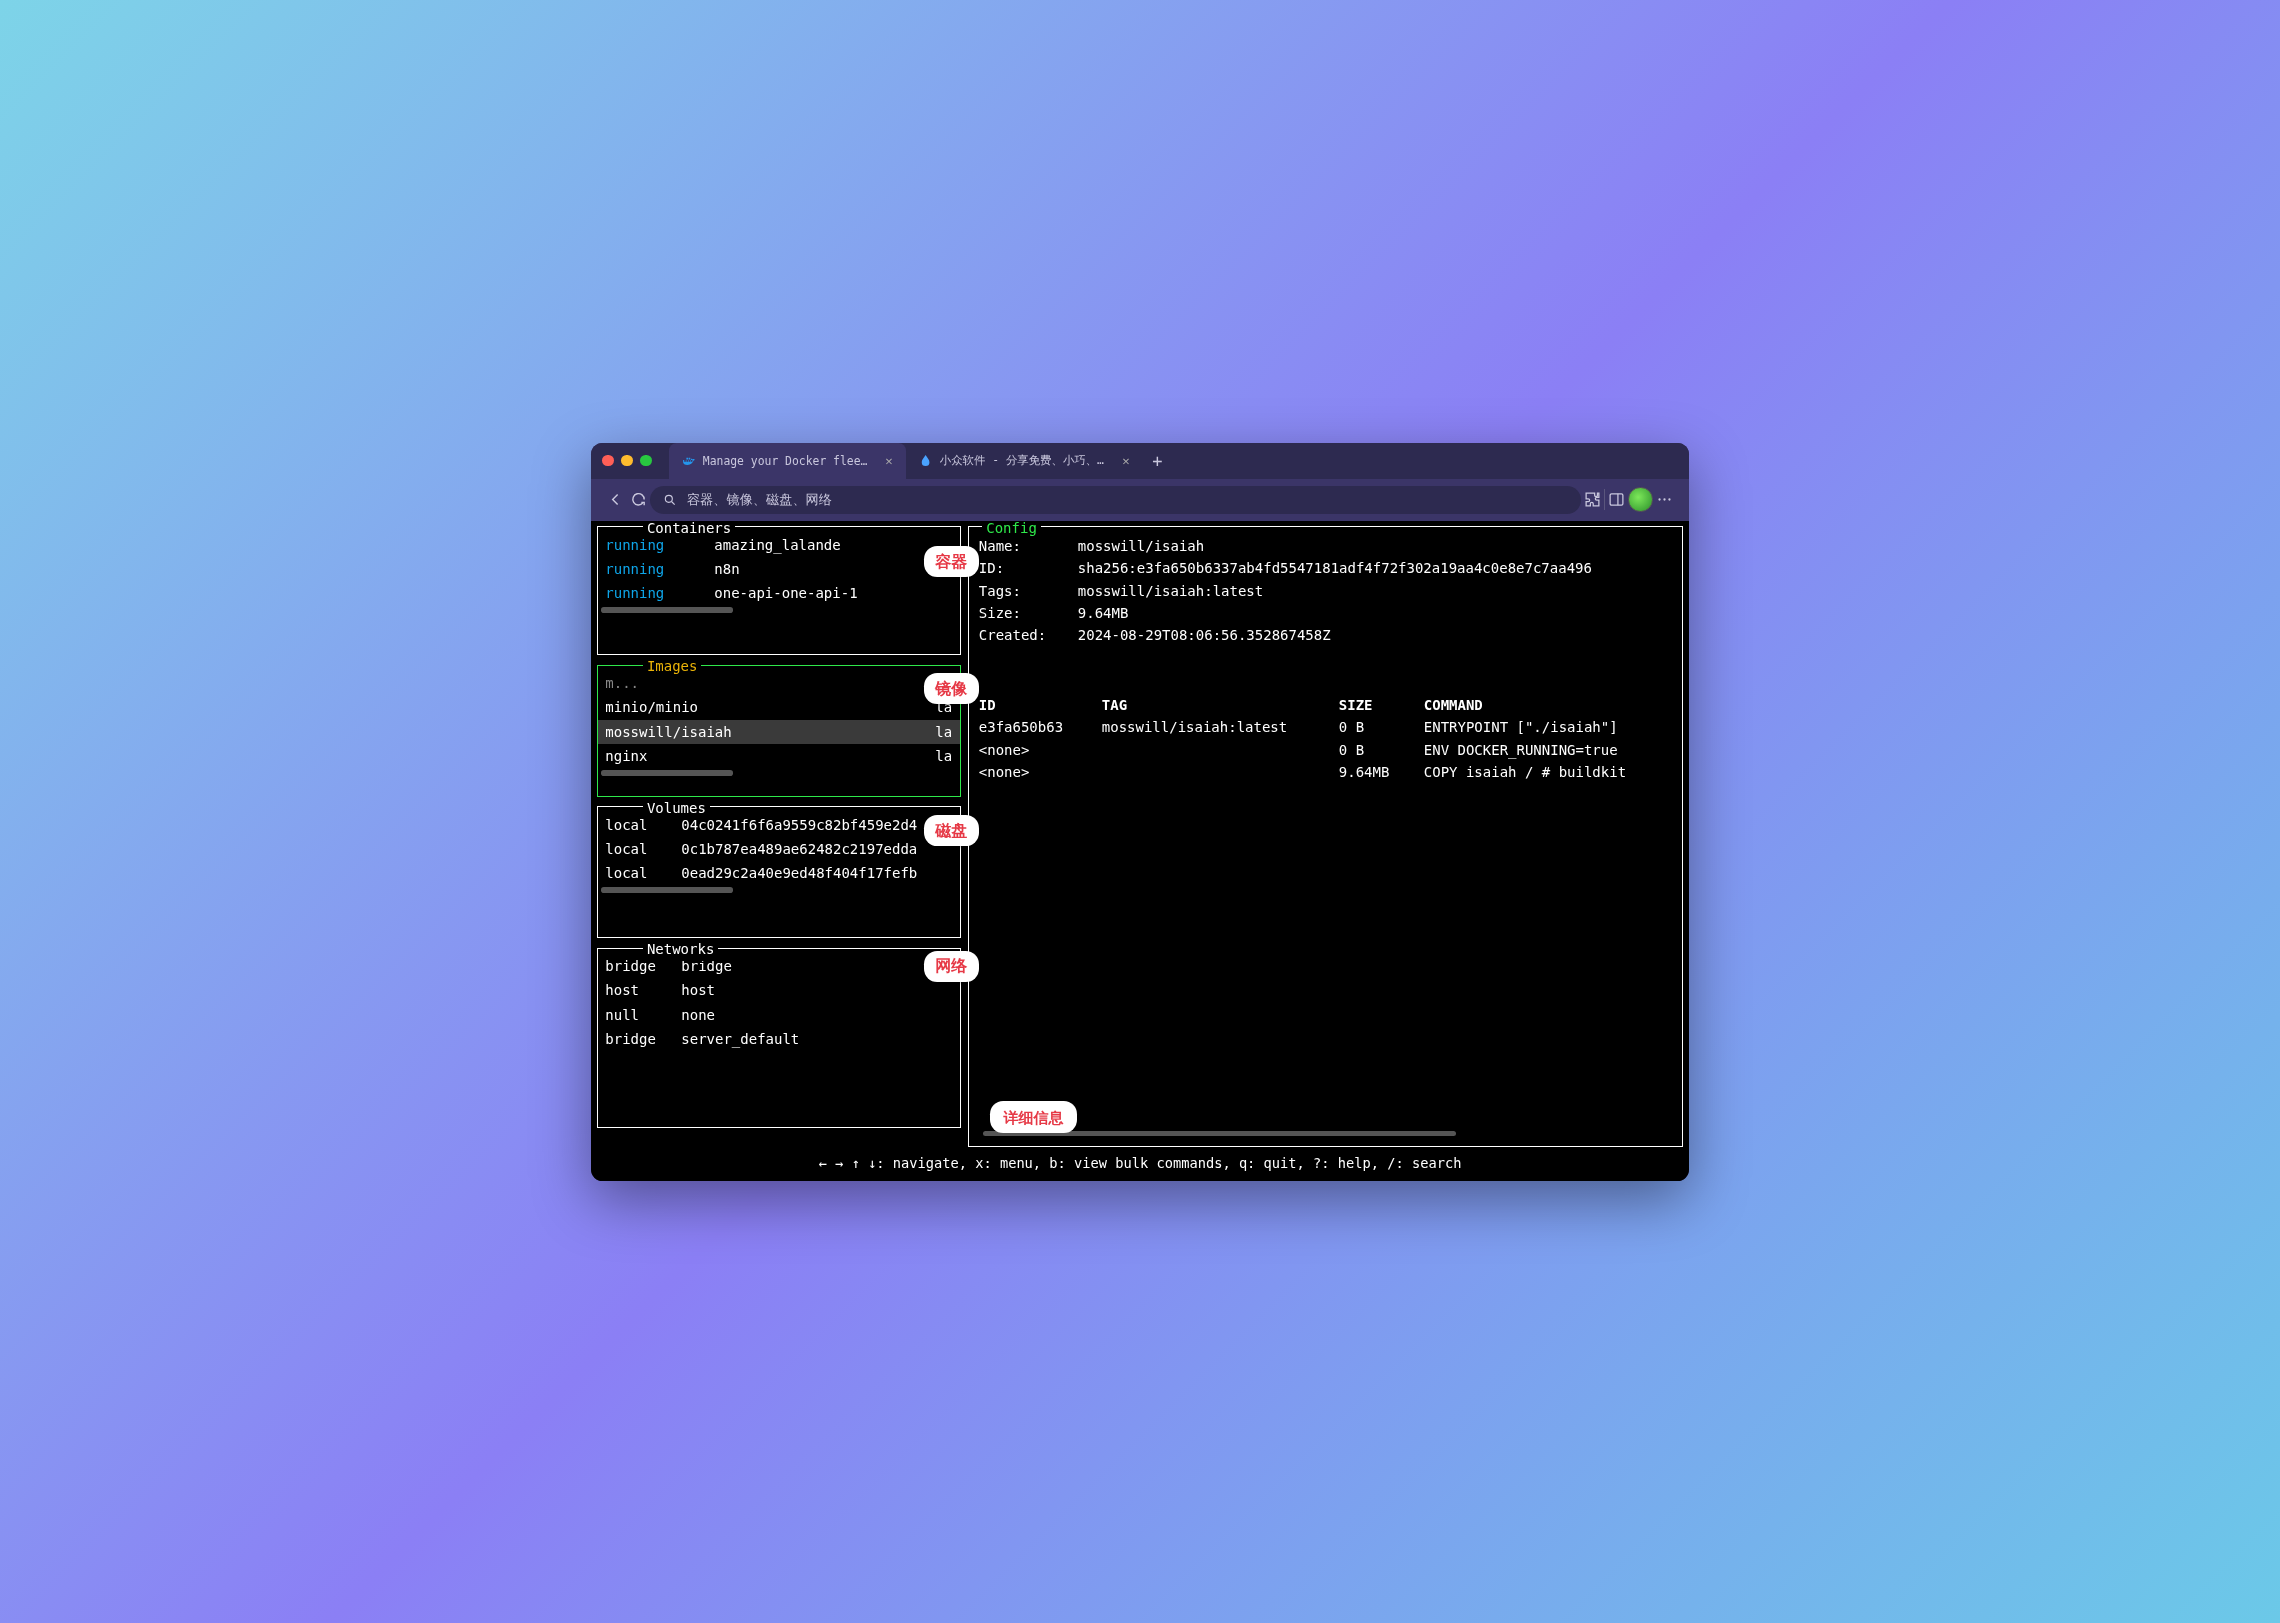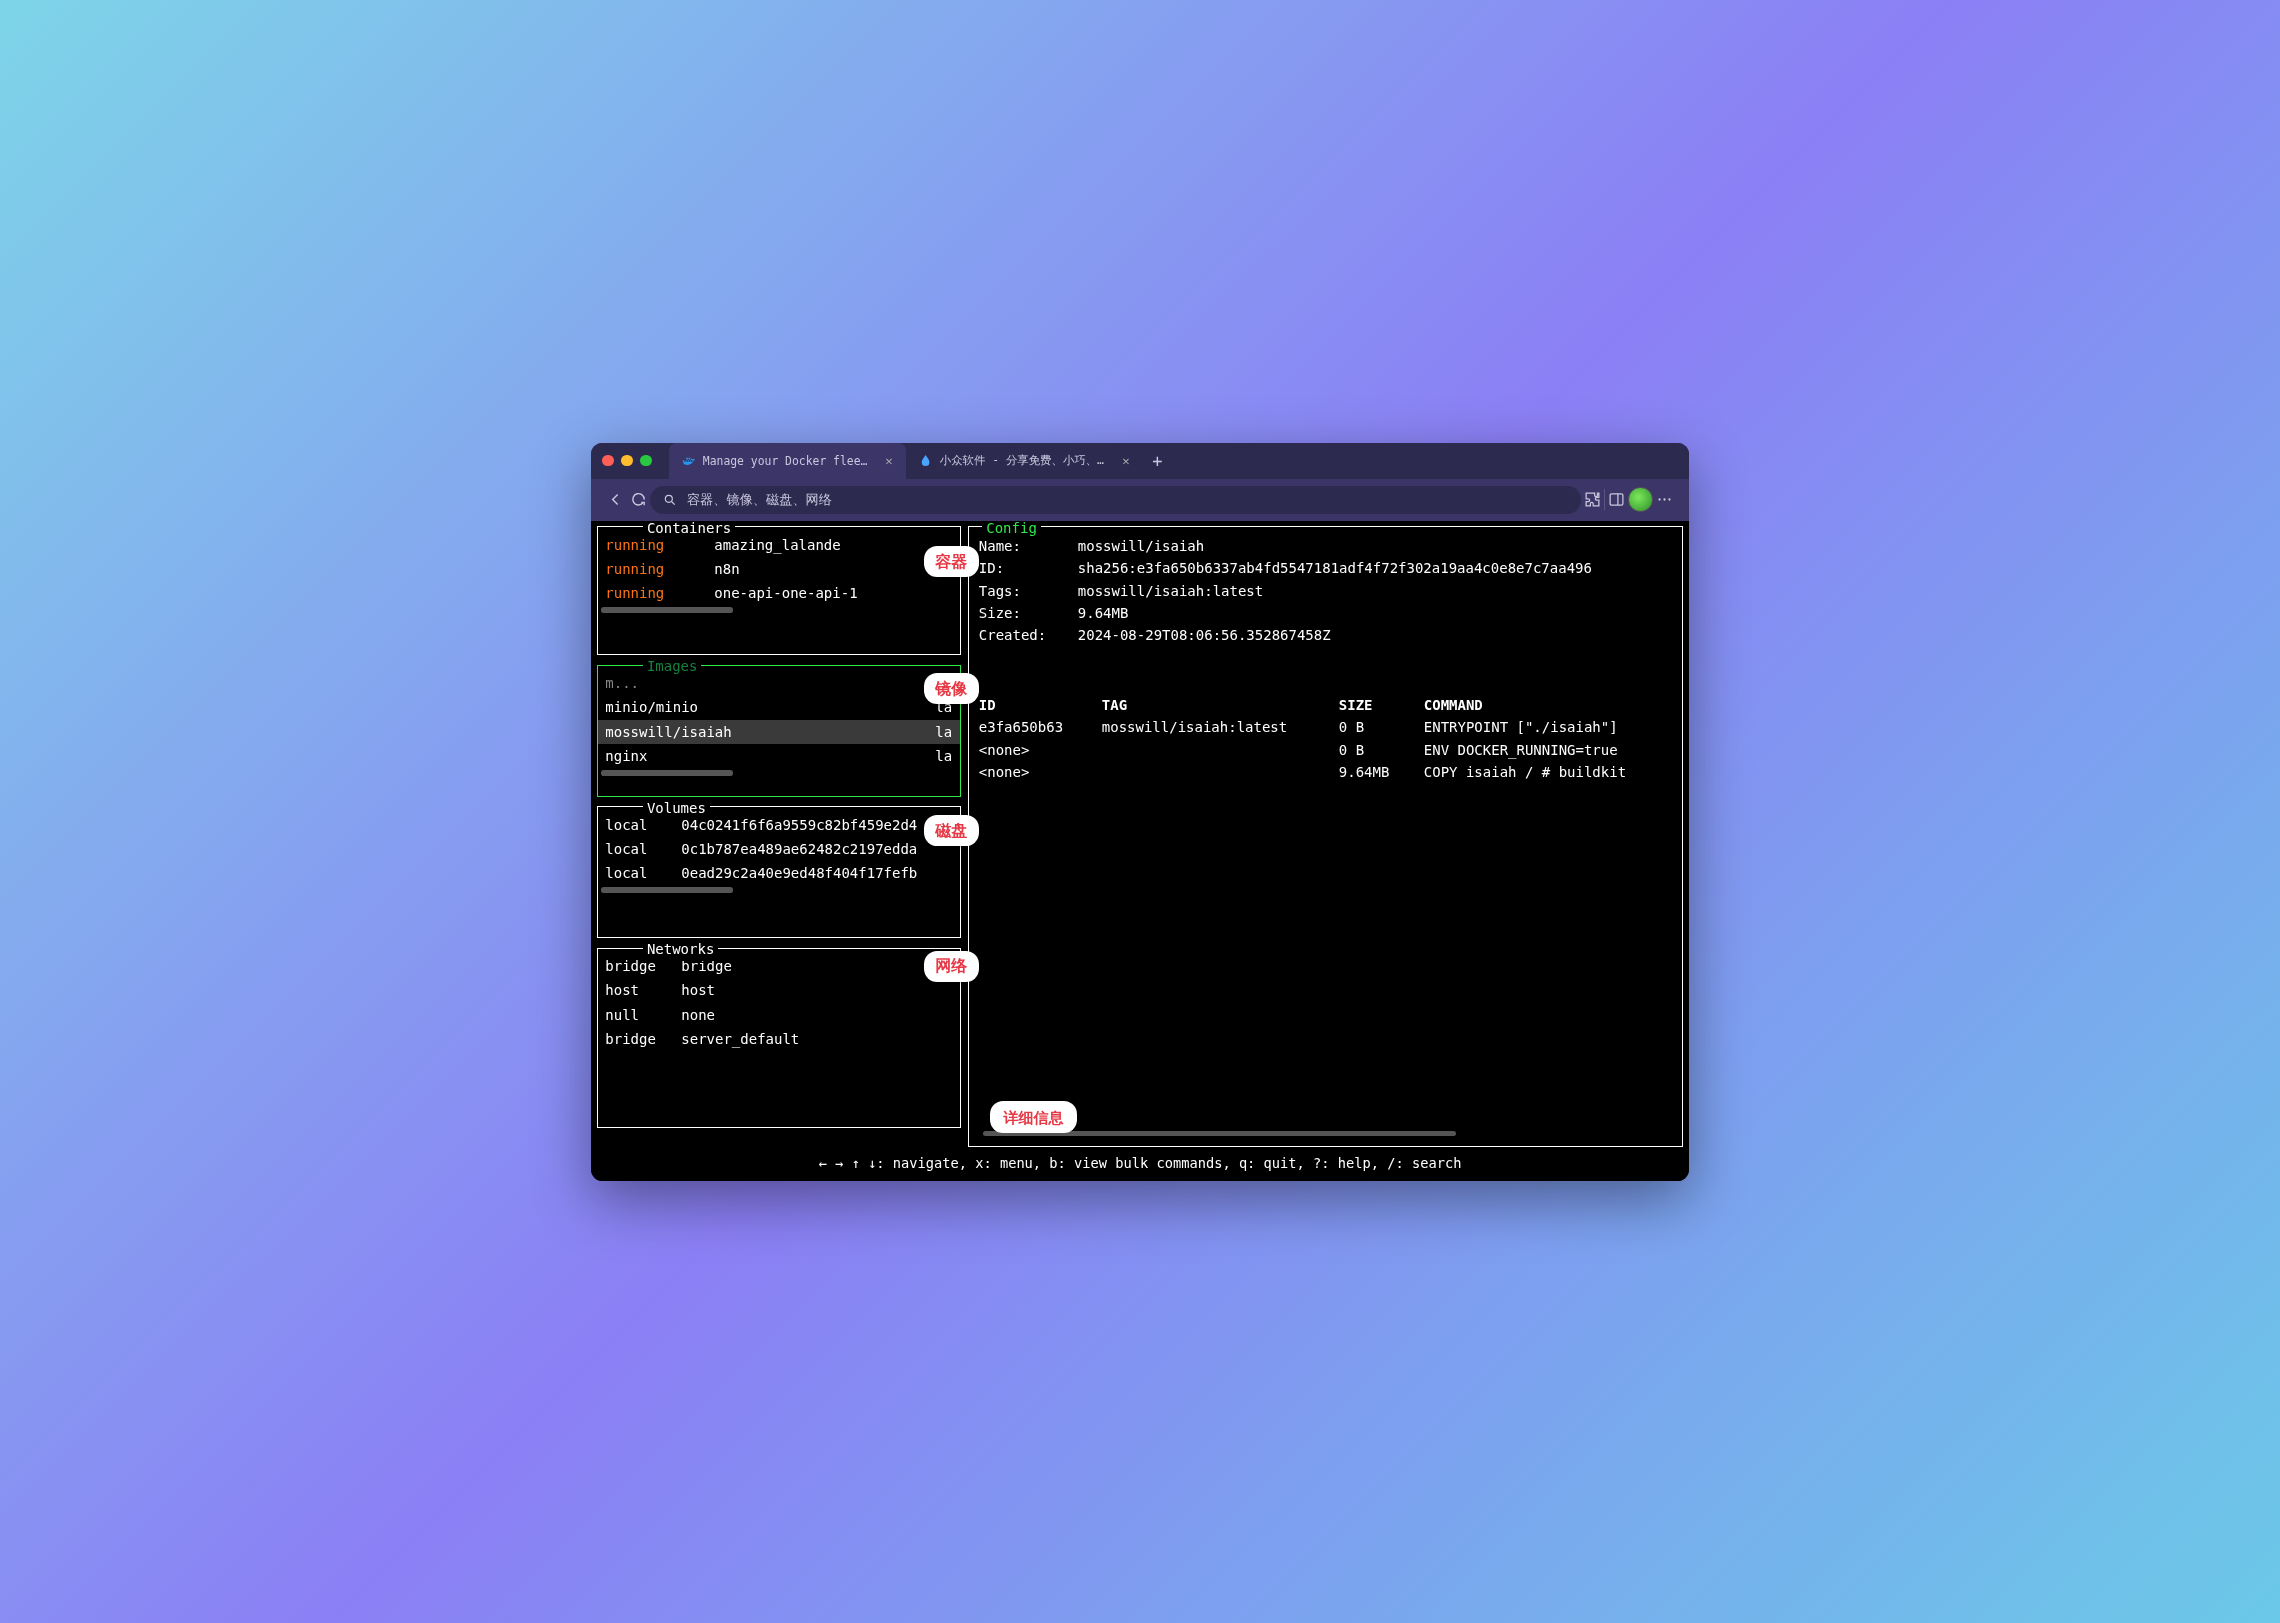--- a/index.html
+++ b/index.html
@@ -67,26 +67,26 @@
   .rightcol { flex:1; display:flex; flex-direction:column; }
   .panel {
     border: 0.9px solid #fff; position: relative; padding: 5.7px 0 1.9px 0;
     display:flex; flex-direction:column;
   }
   .panel.active { border: 1.9px solid #2ee84a; }
   .panel .ptitle {
     position: absolute; top: -10.4px; left: 11.4px; background:#000; padding: 0 3.8px;
     color:#fff; font-weight:500;margin-left:34px;
   }
-  .panel.active .ptitle { color:#15803d; }
+  .panel.active .ptitle { color:#eab308; }
   .plist { overflow:hidden; }
   .row { display:flex; padding: 0.9px 7.6px; white-space:nowrap; overflow:hidden; }
   .col1 { width: 76px; flex-shrink:0;}
   .col1w { width: 109px; flex-shrink:0;}
-  .green { color:#f97316; }
+  .green { color:#0ea5e9; }
   .dim { color:#888;}
   .imgrow { display:flex; justify-content:space-between; padding:0.9px 7.6px; white-space:nowrap;}
   .imgrow.sel { background:#3a3a3a;}
   .hscroll { height:9.5px; background:#000; display:flex; align-items:center; padding:0 3.8px;}
   .hscroll .thumb { height:5.7px; width:132px; background:#555; border-radius:2.8px;}
   .hscroll.wide .thumb { width: 473px; }
   .badge {
     position:absolute; background:#fff; color:#e63946; border-radius:13.2px;
     padding: 2.8px 11.4px; font-family: system-ui, sans-serif; font-size:16px; font-weight:600;
     box-shadow: 0 0.9px 3.8px rgba(0,0,0,0.3);

